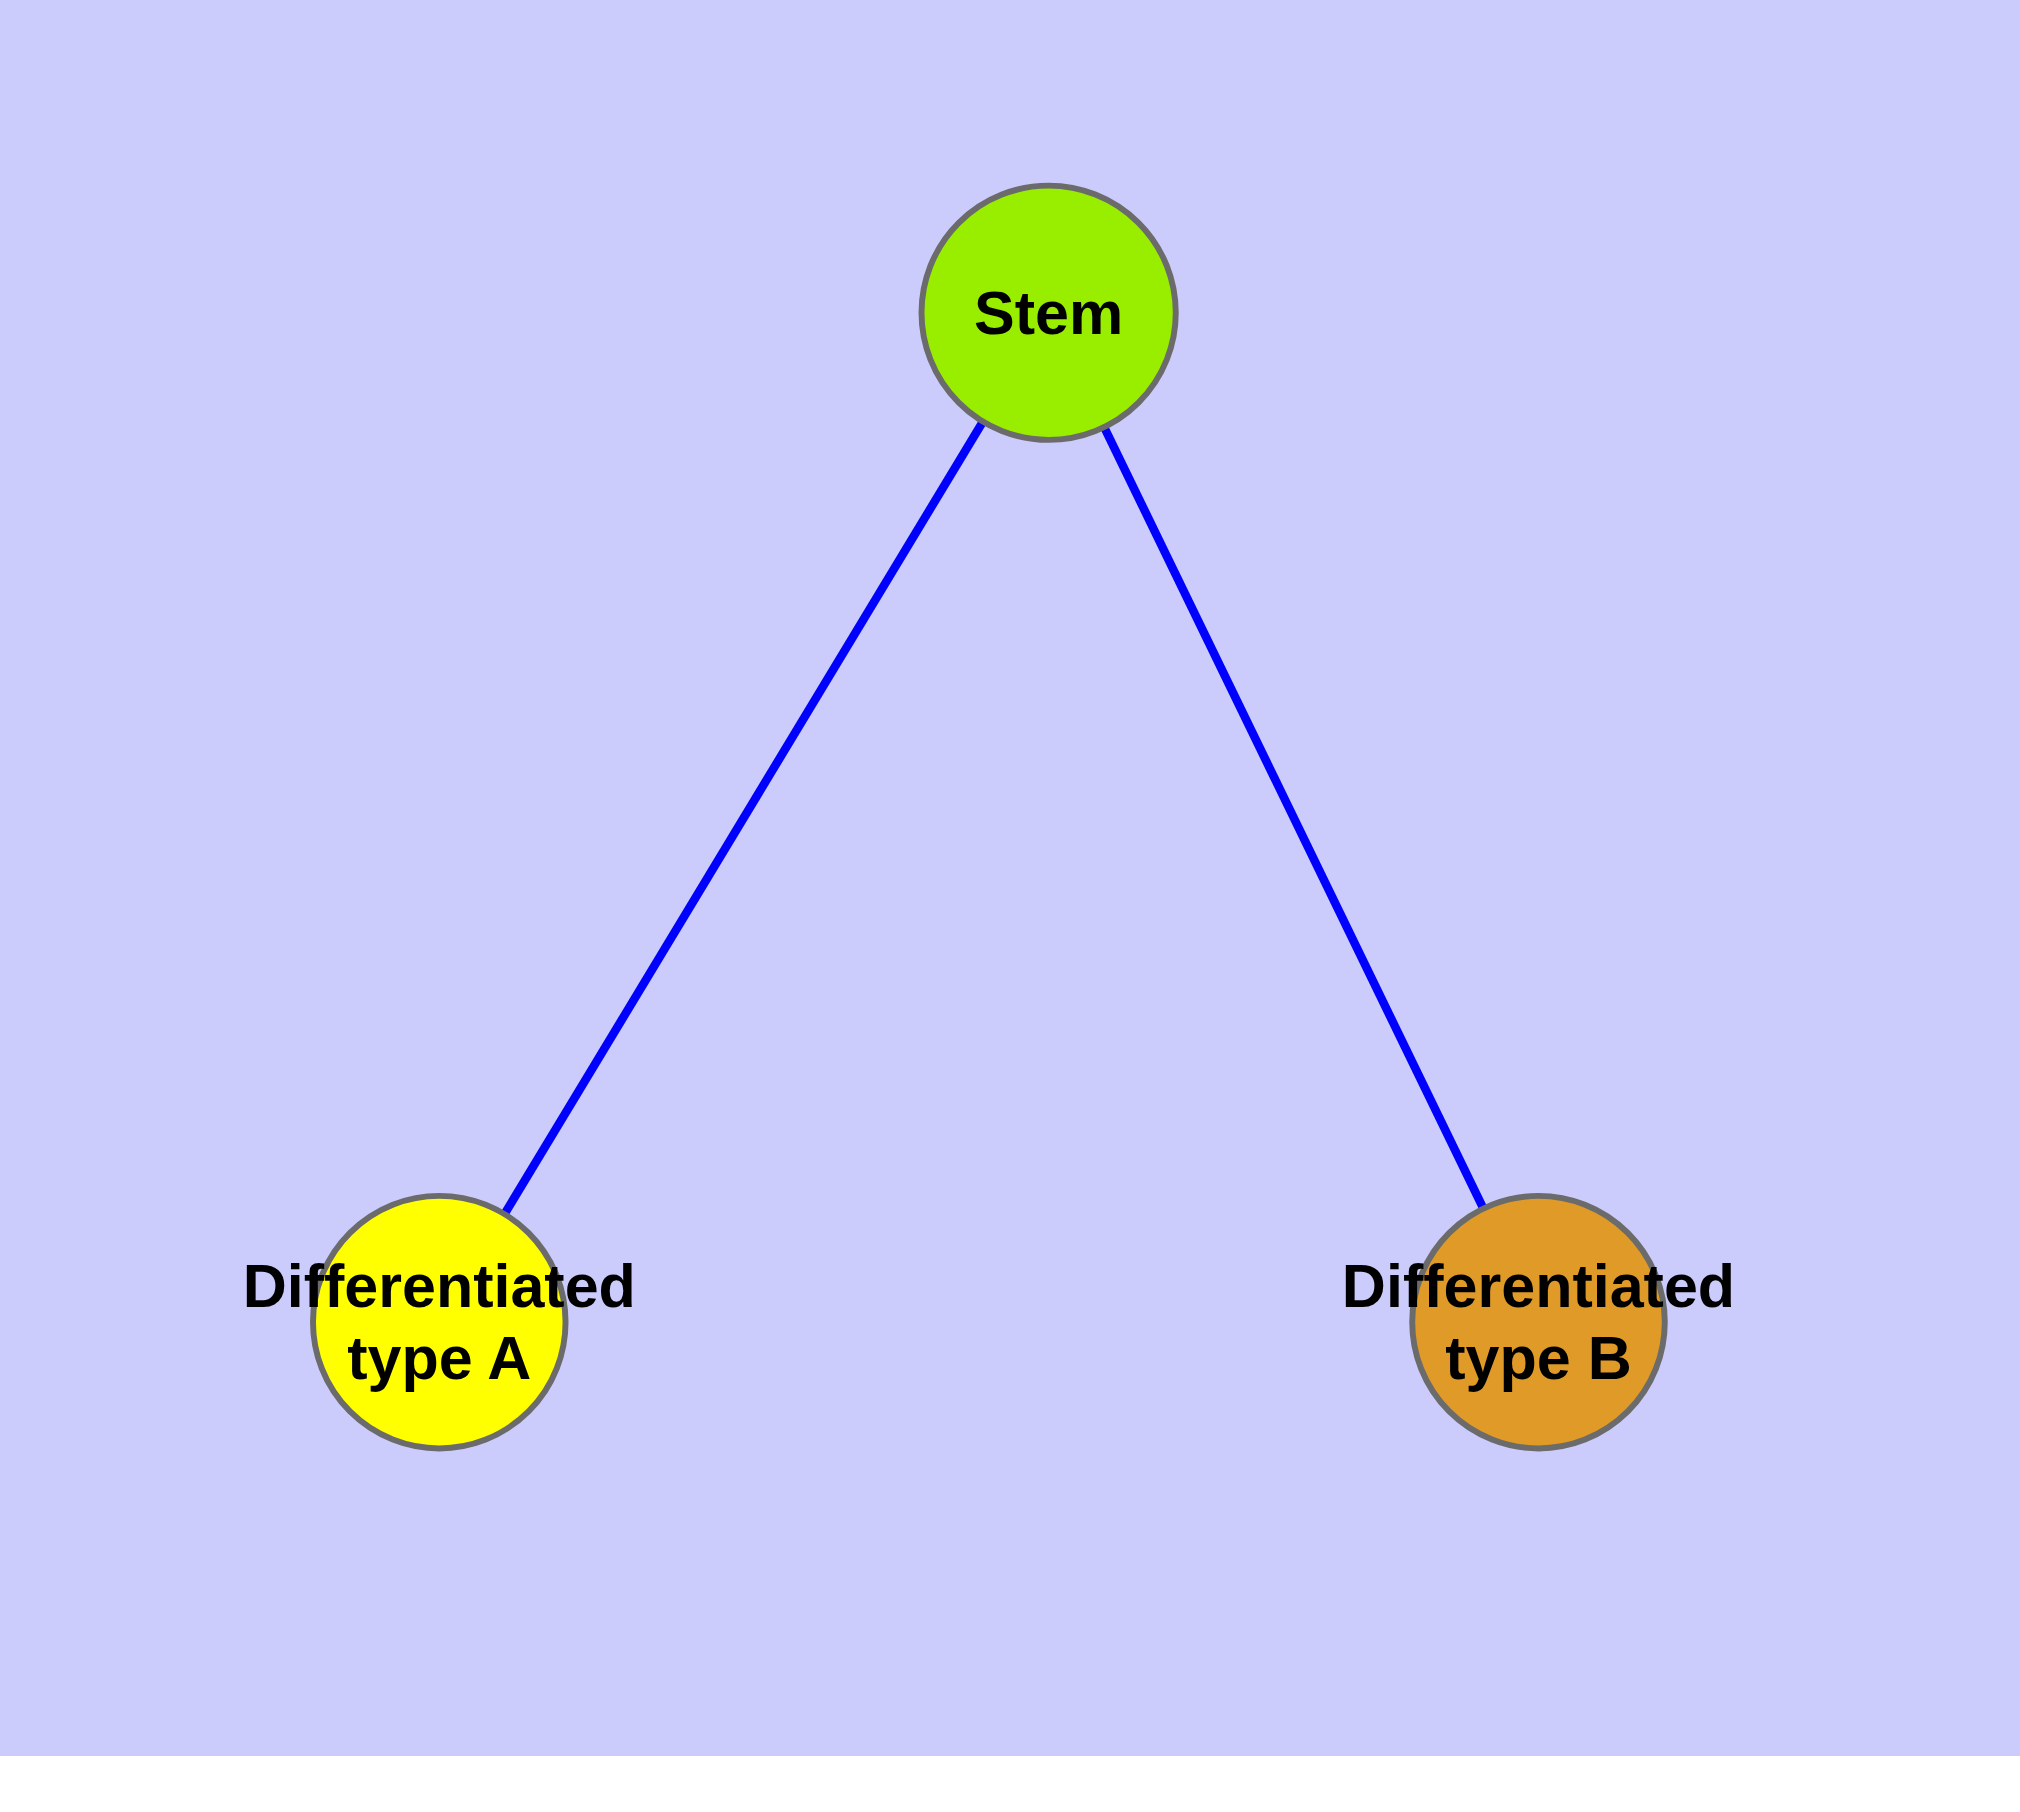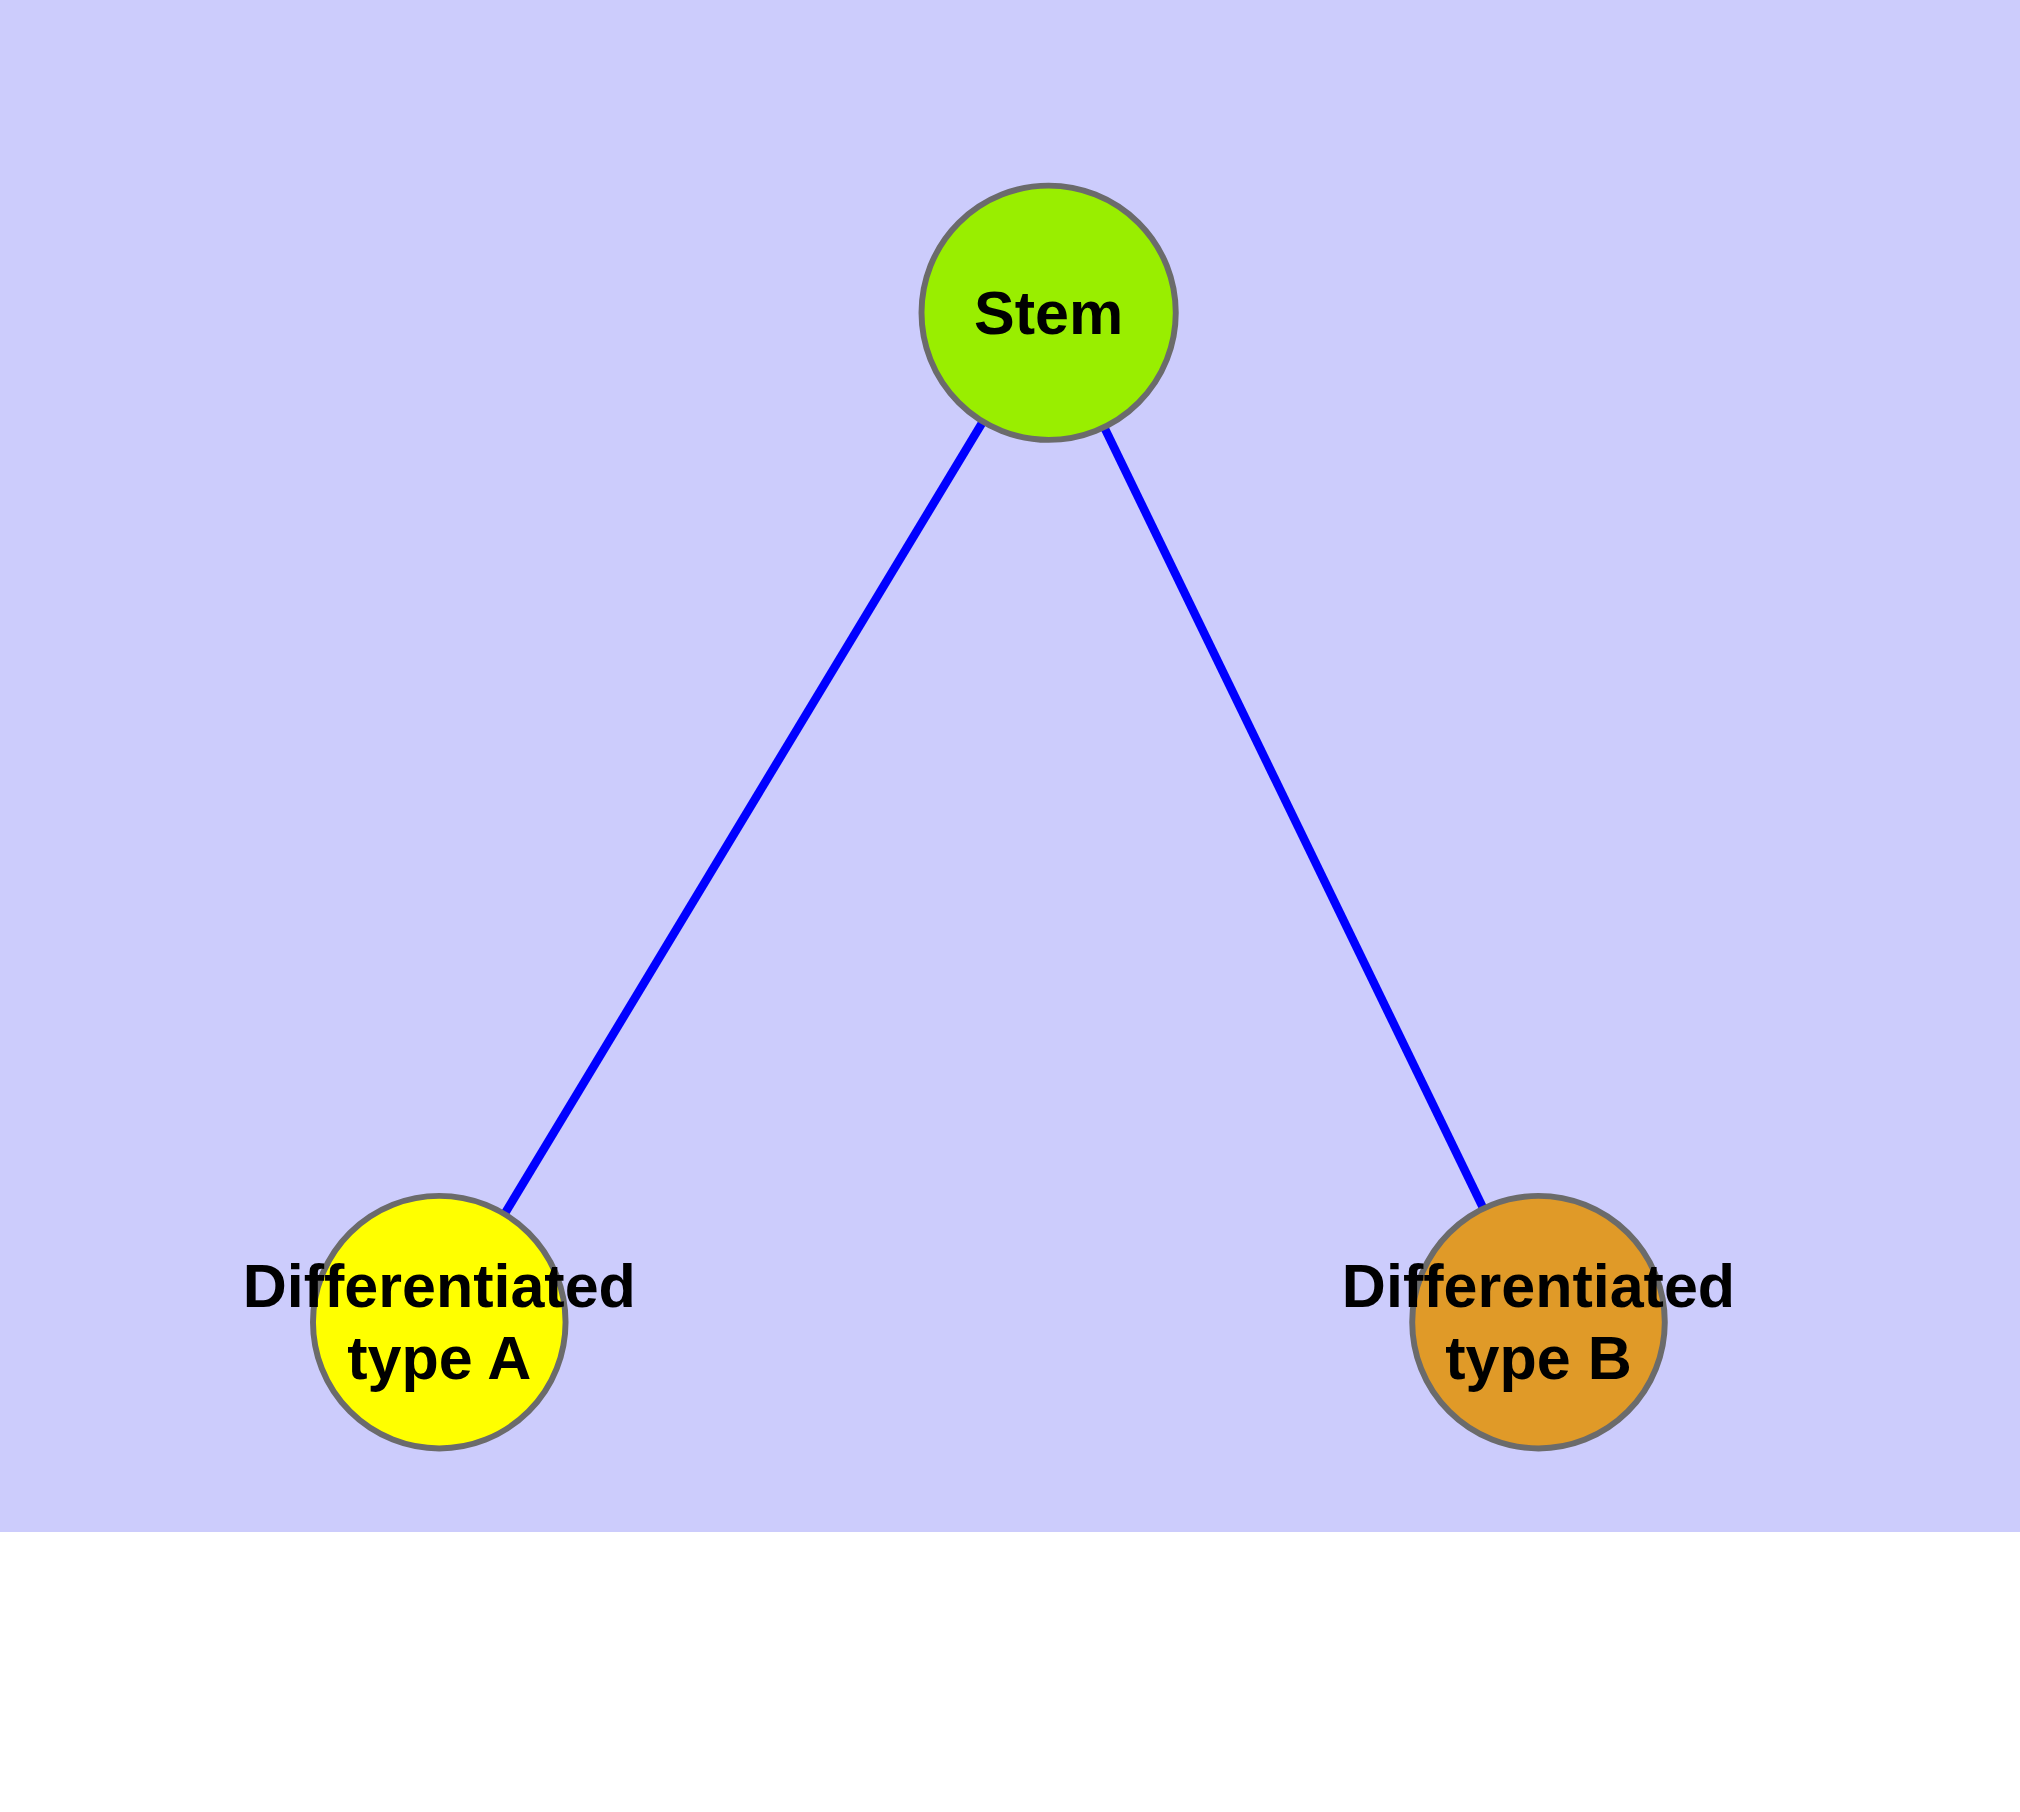--- a/index.html
+++ b/index.html
@@ -27,21 +27,21 @@
     font-family: "Liberation Sans", sans-serif;
     font-weight: bold;
     fill: #000000;
     text-anchor: middle;
     paint-order: normal;
   }
 </style>
 </head>
 <body>
 
-<div id="canvas" style="width: 2021px; height: 1532px; background: rgb(204, 204, 252);">
+<div id="canvas" style="width: 2021px; height: 1756px; background: rgb(204, 204, 252);">
   <svg id="graph-svg" viewBox="0 0 2384 2138" xmlns="http://www.w3.org/2000/svg">
 
     <g>
       <line id="edge-0" stroke-linecap="butt" x1="1237" y1="369" x2="518" y2="1560" stroke="#0000ff" stroke-width="10"></line>
       <line id="edge-1" stroke-linecap="butt" x1="1237" y1="369" x2="1815" y2="1560" stroke="#0000ff" stroke-width="10"></line>
     </g>
 
     <g>
       <circle id="node-circle-0" cx="1237" cy="369" r="150" fill="#99ee00" stroke="#6b6b6b" stroke-width="7"></circle>
       <circle id="node-circle-1" cx="518" cy="1560" r="149" fill="#ffff00" stroke="#6b6b6b" stroke-width="7"></circle>

